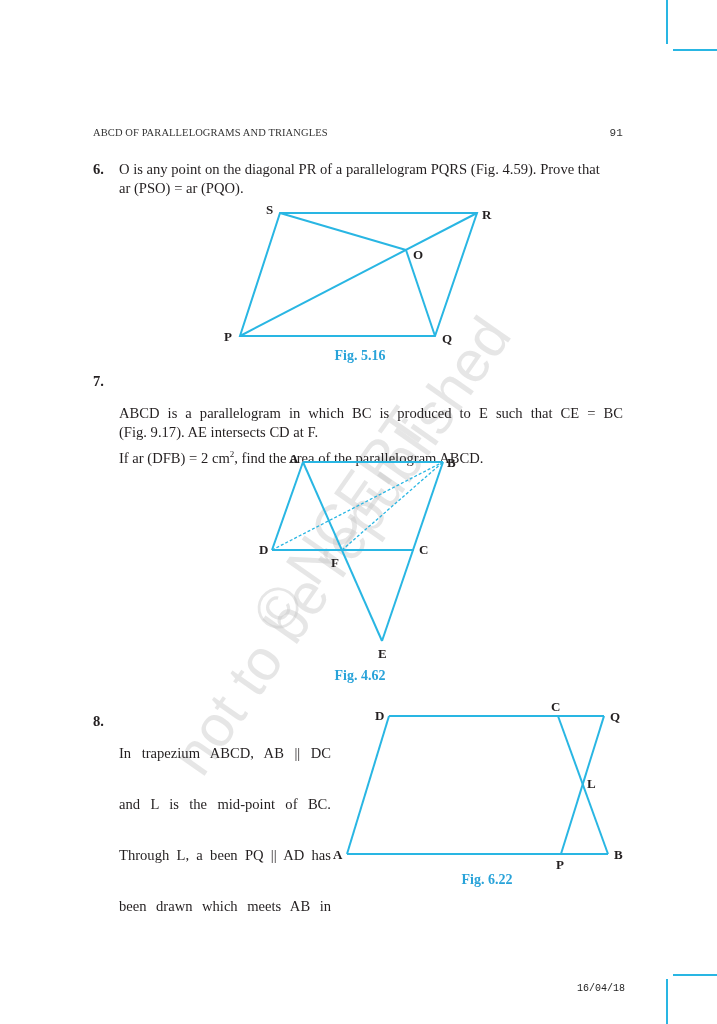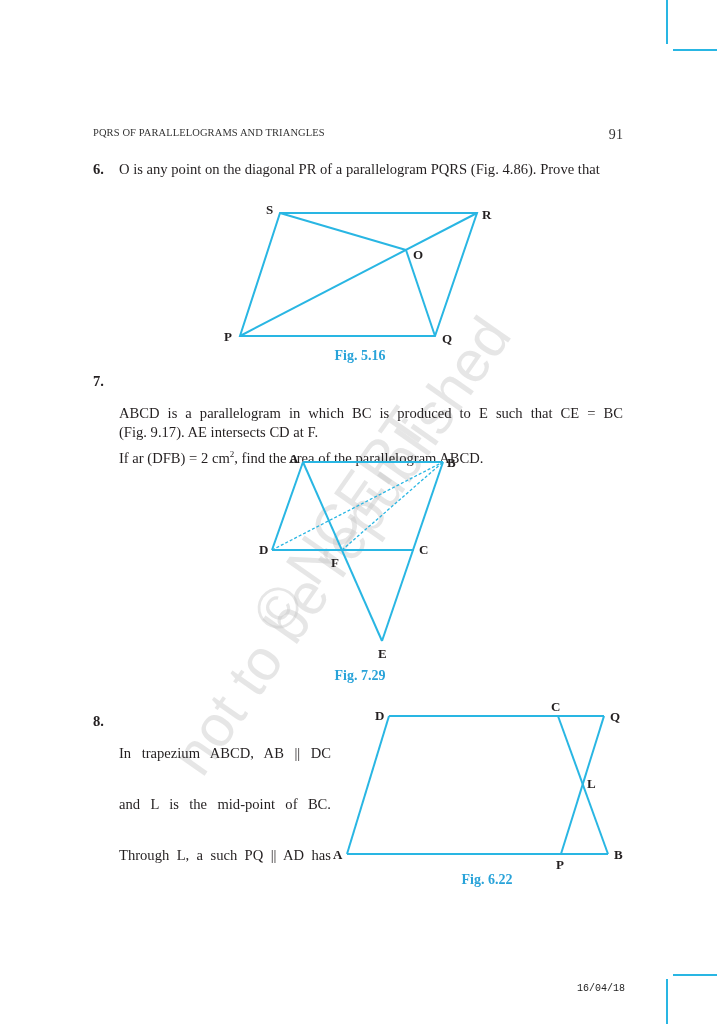--- a/index.html
+++ b/index.html
@@ -7,21 +7,21 @@
     width: 717px; height: 1024px; position: relative; overflow: hidden;
     background: #ffffff; color: #231f20;
     font-family: "Liberation Serif", "DejaVu Serif", serif;
   }
   .abs { position: absolute; }
   .crop { position: absolute; background: #29b6e3; }
   .header {
     position: absolute; left: 93px; top: 127px; width: 530px;
     font-size: 10.5px; letter-spacing: 0.1px; color: #333;
   }
-  .header .pg { position: absolute; right: 0; top: 0; font-size: 14px; }
+  .header .pg { position: absolute; right: 0; top: 0; font-size: 11px; font-family: Liberation Mono, monospace; }
   .q { position: absolute; font-size: 14.6px; line-height: 19px; }
   .q .num { position: absolute; left: 0; top: 0; font-weight: bold; }
   .q .body { position: absolute; left: 26px; top: 0; }
   .just { text-align: justify; text-align-last: justify; margin-top: 32px; }
   .figcap {
     position: absolute; color: #29a3d9; font-weight: bold; font-size: 14px;
     text-align: center;
   }
   svg text { font-family: "Liberation Serif", "DejaVu Serif", serif; font-weight: bold; font-size: 13px; fill: #231f20; }
   .date { position: absolute; left: 577px; top: 983px; font-family: Liberation Mono, monospace; font-size: 10px; color: #222; }
@@ -36,28 +36,29 @@
 
 <div class="crop" style="left:666px; top:0; width:2px; height:44px;"></div>
 <div class="crop" style="left:673px; top:49px; width:44px; height:2px;"></div>
 <div class="crop" style="left:673px; top:974px; width:44px; height:2px;"></div>
 <div class="crop" style="left:666px; top:979px; width:2px; height:45px;"></div>
 
 <div class="wm" style="left:238px; top:606px; transform: rotate(-55deg);">© NCERT</div>
 <div class="wm" style="left:158px; top:748px; transform: rotate(-55deg);">not to be republished</div>
 
 <div class="header">
-  <span>PQRS OF PARALLELOGRAMS AND TRIANGLES</span>
+  <span>ABCD OF PARALLELOGRAMS AND TRIANGLES</span>
   <span class="pg">91</span>
 </div>
 
 <div class="q" style="left:93px; top:160px; width:530px;">
   <span class="num">6.</span>
   <div class="body" style="width:504px;">
-    <div style="white-space:nowrap;">O is any point on the diagonal PR of a parallelogram PQRS (Fig. 4.86). Prove that</div>
+    <div style="white-space:nowrap;">O is any point on the diagonal PR of a parallelogram PQRS (Fig. 4.59). Prove that</div>
+    <div>ar (PSO) = ar (PQO).</div>
   </div>
 </div>
 
 <svg class="abs" style="left:220px; top:200px;" width="300" height="150">
   <g stroke="#29b6e3" stroke-width="2" fill="none">
     <polygon points="20,136 215,136 257,13 60,13"></polygon>
     <line x1="20" y1="136" x2="257" y2="13"></line>
     <line x1="60" y1="13" x2="186" y2="50"></line>
     <line x1="186" y1="50" x2="215" y2="136"></line>
   </g>
@@ -92,28 +93,29 @@
     <line x1="22" y1="105" x2="193" y2="17"></line>
     <line x1="92" y1="105" x2="193" y2="17"></line>
   </g>
   <text x="39" y="18">A</text>
   <text x="197" y="22">B</text>
   <text x="9" y="109">D</text>
   <text x="169" y="109">C</text>
   <text x="81" y="122">F</text>
   <text x="128" y="213">E</text>
 </svg>
-<div class="figcap" style="left:310px; top:668px; width:100px;">Fig. 7.29</div>
+<div class="figcap" style="left:310px; top:668px; width:100px;">Fig. 4.62</div>
 
 <div class="q" style="left:93px; top:712px; width:240px;">
   <span class="num">8.</span>
   <div class="body" style="width:212px;">
     <div class="just">In trapezium ABCD, AB || DC</div>
     <div class="just">and L is the mid-point of BC.</div>
-    <div class="just">Through L, a such PQ || AD has</div>
+    <div class="just">Through L, a been PQ || AD has</div>
+    <div class="just">been drawn which meets AB in</div>
   </div>
 </div>
 
 <svg class="abs" style="left:330px; top:695px;" width="310" height="175">
   <g stroke="#29b6e3" stroke-width="2" fill="none">
     <line x1="59" y1="21" x2="274" y2="21"></line>
     <line x1="59" y1="21" x2="17" y2="159"></line>
     <line x1="17" y1="159" x2="278" y2="159"></line>
     <line x1="228" y1="21" x2="278" y2="159"></line>
     <line x1="274" y1="21" x2="231" y2="159"></line>

